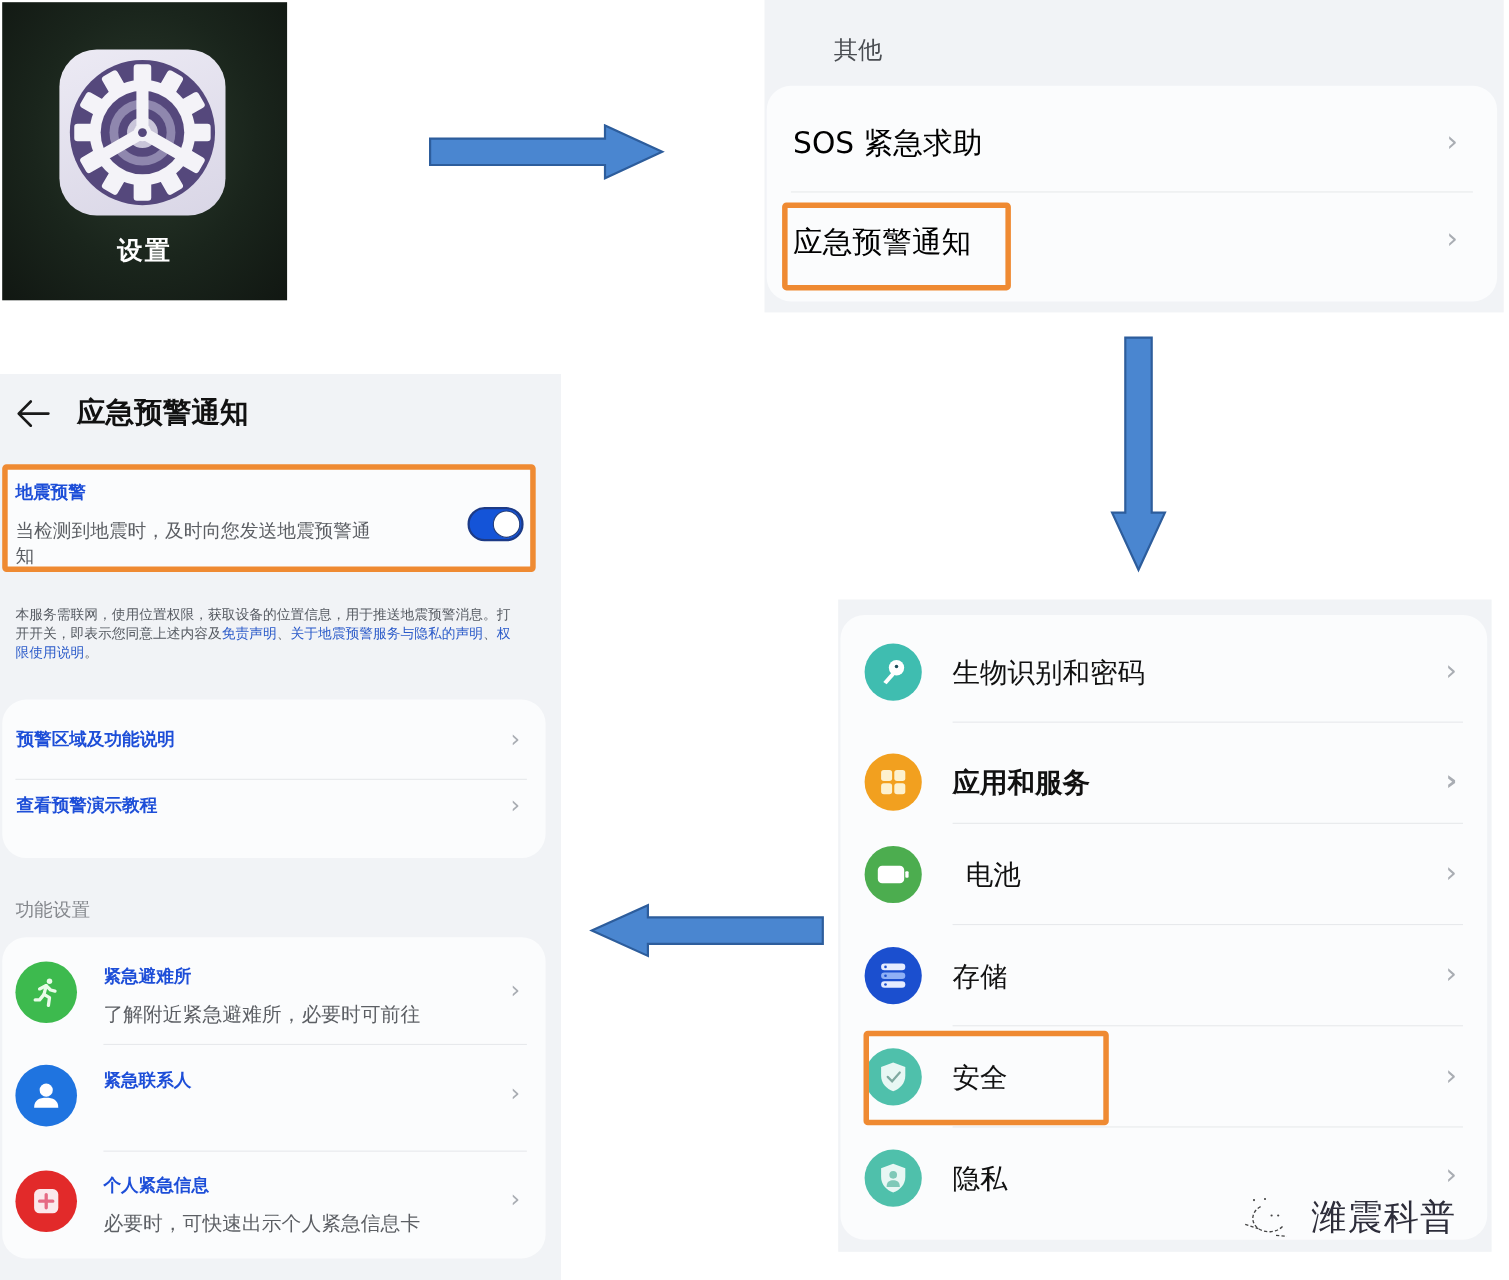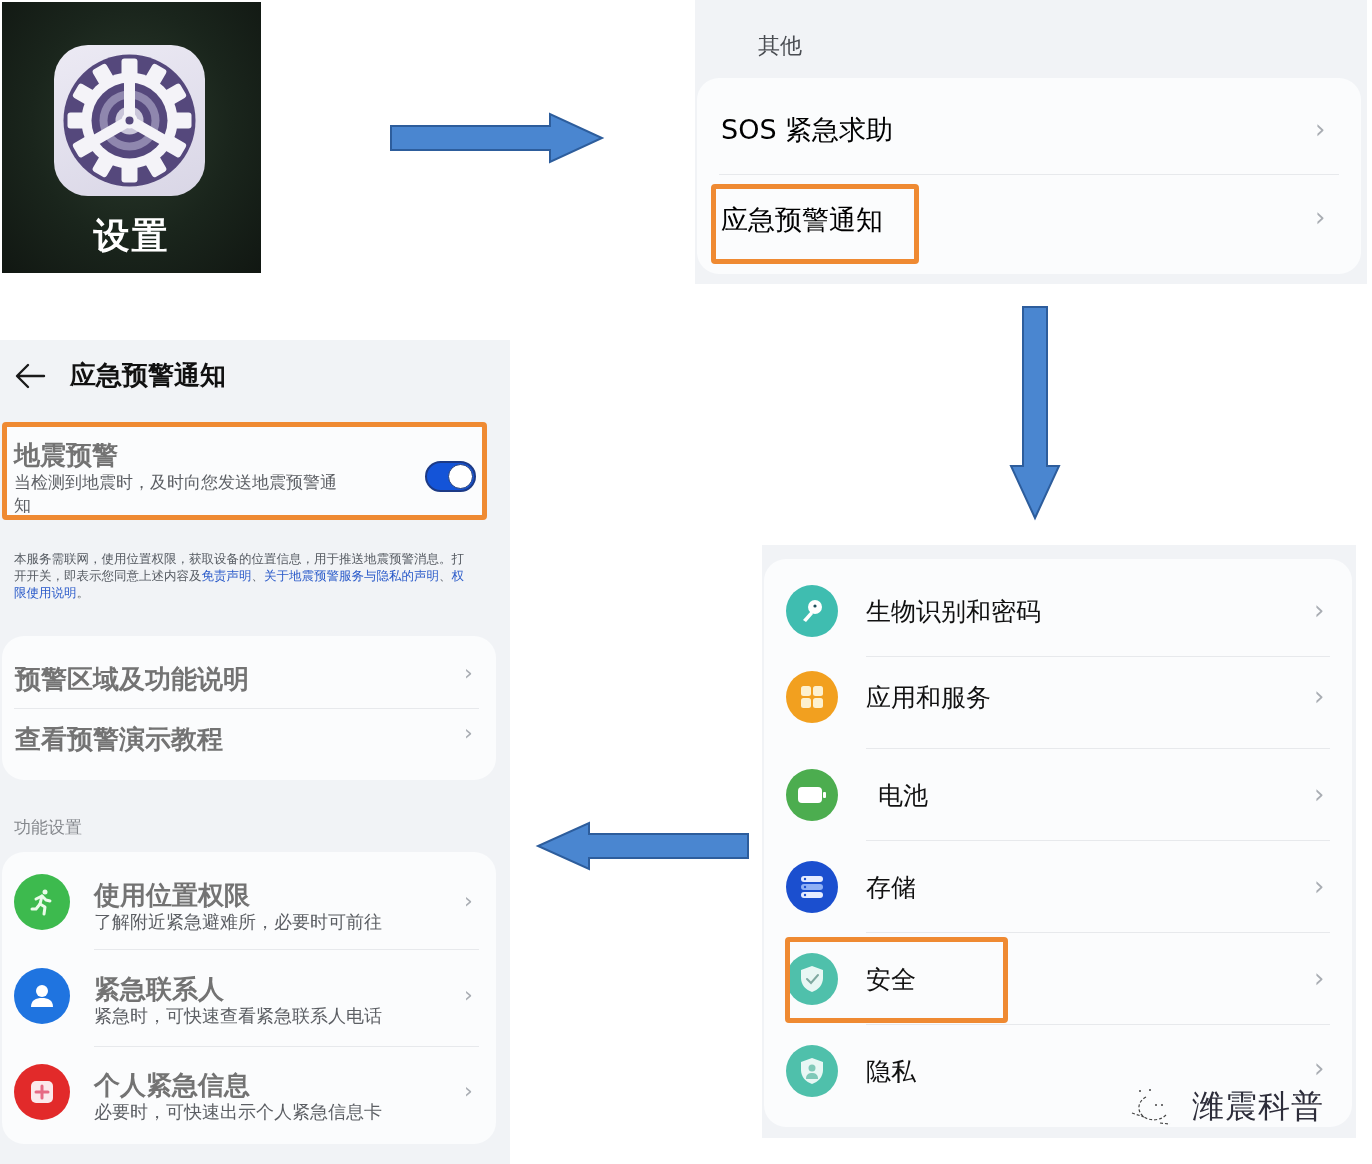--- a/index.html
+++ b/index.html
@@ -12,40 +12,40 @@
     background: radial-gradient(ellipse at 50% 45%, #2b3a2c 0%, #1a251c 55%, #111712 100%);
   }
   .app-icon {
     position: absolute; left: 52px; top: 43px; width: 151px; height: 151px;
     background: linear-gradient(160deg, #eceaf4 0%, #d9d6e6 100%);
     border-radius: 34px;
   }
   .app-icon svg { position: absolute; left: 8px; top: 8px; }
   .app-label {
     position: absolute; left: 0; right: 0; top: 210px; text-align: center;
-    color: #ffffff; font-size: 36px; font-weight: bold; letter-spacing: 2px;
+    color: #ffffff; font-size: 23px; font-weight: bold; letter-spacing: 2px;
   }
 
   
   .panel { position: absolute; background: #f1f3f6; }
   .card { position: absolute; background: #fbfcfd; border-radius: 22px; }
   .chev { position: absolute; color: #a9adb3; font-size: 26px; line-height: 1; font-family: "DejaVu Sans", sans-serif; }
   .divider { position: absolute; height: 1px; background: #e7e9ec; }
   .hl-box { position: absolute; border: 5px solid #ef8a32; border-radius: 4px; }
 
   
   #panel-other { left: 695px; top: 0; width: 672px; height: 284px; }
   .sec-title { position: absolute; font-size: 22px; color: #4a4d52; }
   .row-title { position: absolute; font-size: 27px; color: #000000; }
 
   
   #panel-alert { left: 0; top: 340px; width: 510px; height: 824px; }
   .nav-title { position: absolute; font-size: 26px; font-weight: bold; color: #111; }
   .back-arrow { position: absolute; }
-  .item-title { position: absolute; font-size: 26px; font-weight: bold; color: #737373; }
+  .item-title { position: absolute; font-size: 16px; font-weight: bold; color: #1d4ed8; }
   .item-sub { position: absolute; font-size: 18px; color: #5c5f64; text-align: right; }
   .legal { position: absolute; left: 14px; top: 210px; width: 460px; font-size: 12.5px; line-height: 17px; color: #555a61; }
   .legal .link { color: #2a5ac9; }
 
   .toggle {
     position: absolute; left: 425px; top: 121px; width: 51px; height: 31px;
     background: #1454d8; border-radius: 16px; border: 2px solid #1c3a86;
   }
   .toggle-knob {
     position: absolute; right: 1px; top: 1px; width: 25px; height: 25px;
@@ -173,35 +173,34 @@
       <div class="round-icon" style="left:12px; top:22px; background:#3dba4e;">
         <svg width="30" height="30" viewBox="0 0 30 30">
             <g fill="none" stroke="#e9fbe9" stroke-width="3" stroke-linecap="round" stroke-linejoin="round">
               <circle cx="18" cy="5" r="2.5" fill="#e9fbe9" stroke="none"></circle>
               <path d="M9 12 L15 9 L19 13 L23 14"></path>
               <path d="M15 9 L13 17 L18 20 L17 27"></path>
               <path d="M13 17 L9 22 L5 22"></path>
             </g>
           </svg>
       </div>
-      <div class="item-title" style="left:92px; top:26px;">使用位置权限</div>
+      <div class="item-title" style="left:92px; top:26px;">紧急避难所</div>
       <div class="item-sub" style="left:92px; top:58px;">了解附近紧急避难所，必要时可前往</div>
       <div class="chev" style="left:462px; top:38px; font-size:22px;">›</div>
     </div>
     <div class="divider" style="left:92px; top:97px; width:385px;"></div>
 
     <div style="position:absolute; left:0; top:98px; width:494px; height:96px;">
       <div class="round-icon" style="left:12px; top:18px; background:#1f74e0;">
         <svg width="30" height="30" viewBox="0 0 30 30">
             <circle cx="15" cy="10" r="6" fill="#ffffff"></circle>
             <path d="M4 26 C4 19 9 17 15 17 C21 17 26 19 26 26 Z" fill="#ffffff"></path>
           </svg>
       </div>
       <div class="item-title" style="left:92px; top:22px;">紧急联系人</div>
-      <div class="item-sub" style="left:92px; top:54px;">紧急时，可快速查看紧急联系人电话</div>
       <div class="chev" style="left:462px; top:34px; font-size:22px;">›</div>
     </div>
     <div class="divider" style="left:92px; top:194px; width:385px;"></div>
 
     <div style="position:absolute; left:0; top:194px; width:494px; height:96px;">
       <div class="round-icon" style="left:12px; top:18px; background:#e22a2a;">
         <svg width="30" height="30" viewBox="0 0 30 30">
             <rect x="4" y="4" width="22" height="22" rx="5" fill="#fbe9ec"></rect>
             <path d="M15 9 V21 M9 15 H21" stroke="#e66a84" stroke-width="3" stroke-linecap="round"></path>
           </svg>
@@ -222,21 +221,21 @@
             <circle cx="18" cy="11" r="7" fill="#ffffff"></circle>
             <circle cx="18" cy="10" r="1.6" fill="#1e4e5a"></circle>
             <path d="M14 15 L6 24 L9 26 L16 18" fill="#ffffff"></path>
           </svg>
       </div>
       <div class="set-title" style="left:102px; top:36px;">生物识别和密码</div>
       <div class="chev" style="left:550px; top:38px;">›</div>
     </div>
     <div class="divider" style="left:102px; top:97px; width:464px;"></div>
 
-    <div style="position:absolute; left:0; top:92px; width:588px; height:92px;">
+    <div style="position:absolute; left:0; top:106px; width:588px; height:92px;font-weight:bold;">
       <div class="set-icon" style="left:22px; top:20px; background:#f2a01f;">
         <svg width="28" height="28" viewBox="0 0 28 28">
             <g fill="#fdf1cf">
               <rect x="3" y="3" width="10" height="10" rx="2.5"></rect>
               <rect x="15" y="3" width="10" height="10" rx="2.5"></rect>
               <rect x="3" y="15" width="10" height="10" rx="2.5"></rect>
               <rect x="15" y="15" width="10" height="10" rx="2.5"></rect>
             </g>
           </svg>
       </div>

